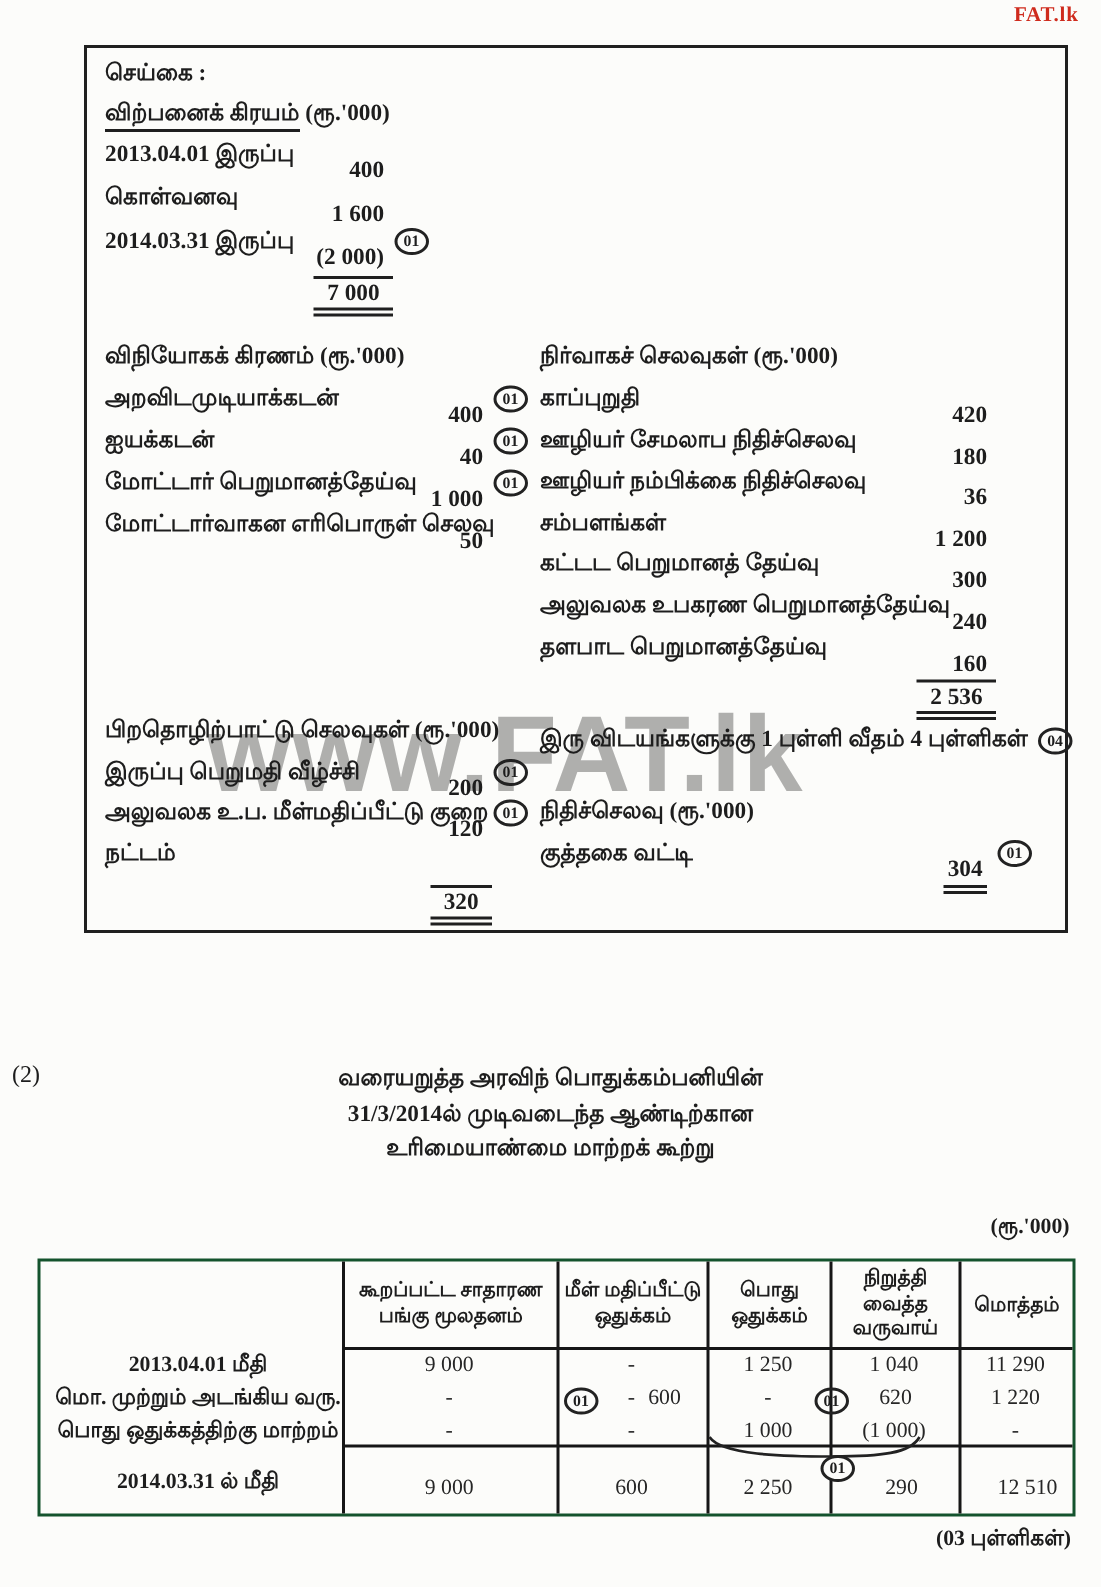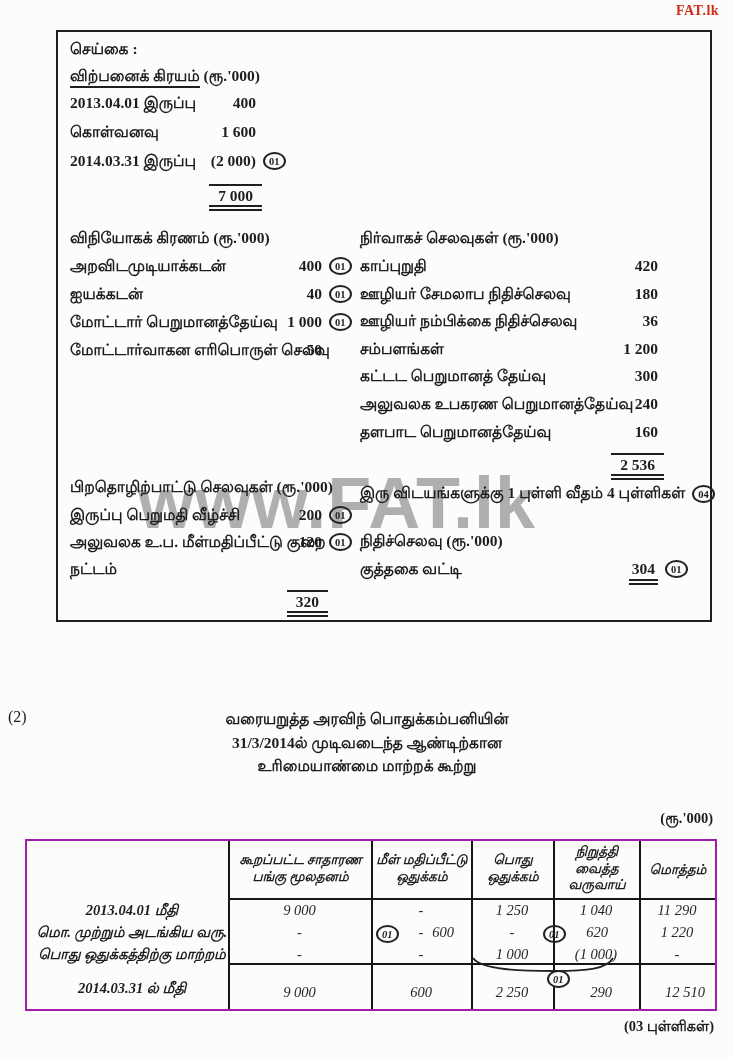--- a/index.html
+++ b/index.html
@@ -22,21 +22,21 @@
   
   .wbox{left:56px;top:30px;width:652px;height:588px;border:2px solid #1f1f1f;z-index:1;}
   .wbox *{font-size:15.5px;font-weight:700;}
   .sec-title .u{border-bottom:2px solid #1f1f1f;padding-bottom:2px;margin-top:36px;}
   .rows{position:absolute;}
   .brow{position:relative;height:28px;}
   .brow.h29{height:29px;}
   .brow.h276{height:27.6px;}
   .brow.h27{height:27px;}
   .brow .lbl{position:absolute;left:0;top:0;white-space:nowrap;}
-  .brow .val{position:absolute;right:0;top:0;white-space:nowrap;}
+  .brow .val{position:absolute;right:0;top:11px;white-space:nowrap;}
   .brow .mk{position:absolute;left:100%;top:0;margin-left:7px;}
   .totrow{position:relative;height:36px;}
   .totrow .tot{
     position:absolute;right:-6px;top:3px;
     border-top:2px solid #1f1f1f;border-bottom:6px double #1f1f1f;
     padding:1px 9px 0;
   }
   .circle{
     display:inline-block;border:2px solid #222;border-radius:50%;
     padding:1px 4px 0;font-size:10.5px;line-height:13px;font-weight:700;
@@ -45,21 +45,21 @@
   .dbl{border-bottom:6px double #1f1f1f;padding:0 3px 1px;}
   .marksline{display:flex;align-items:center;gap:7px;}
 
   
   .s2num{left:8px;top:708px;font-size:16px;}
   .s2title{left:0;top:707px;width:734px;text-align:center;font-weight:700;
            font-size:15.5px;line-height:23.5px;}
   .s2unit{right:21px;top:810px;font-size:14.5px;font-weight:700;}
 
   
-  .tbl{left:25px;top:839px;width:688px;height:168px;border:2px solid #a21caf;z-index:1;font-style:italic;}
+  .tbl{left:25px;top:839px;width:688px;height:168px;border:2px solid #14532d;z-index:1;}
   .vl{position:absolute;top:0;bottom:0;width:2px;background:#161616;}
   .hl{position:absolute;left:201px;right:0;height:2px;background:#161616;}
   .hc{position:absolute;text-align:center;font-weight:700;font-size:13.5px;line-height:17px;}
   .rl{position:absolute;left:7px;width:196px;font-weight:700;font-size:14.5px;white-space:nowrap;text-align:center;}
   .tc{position:absolute;text-align:center;font-size:14.5px;color:#262626;white-space:nowrap;}
   .tmark{position:absolute;}
   .note{right:20px;top:1018px;font-size:14.5px;font-weight:700;}
 </style>
 </head>
 <body>

